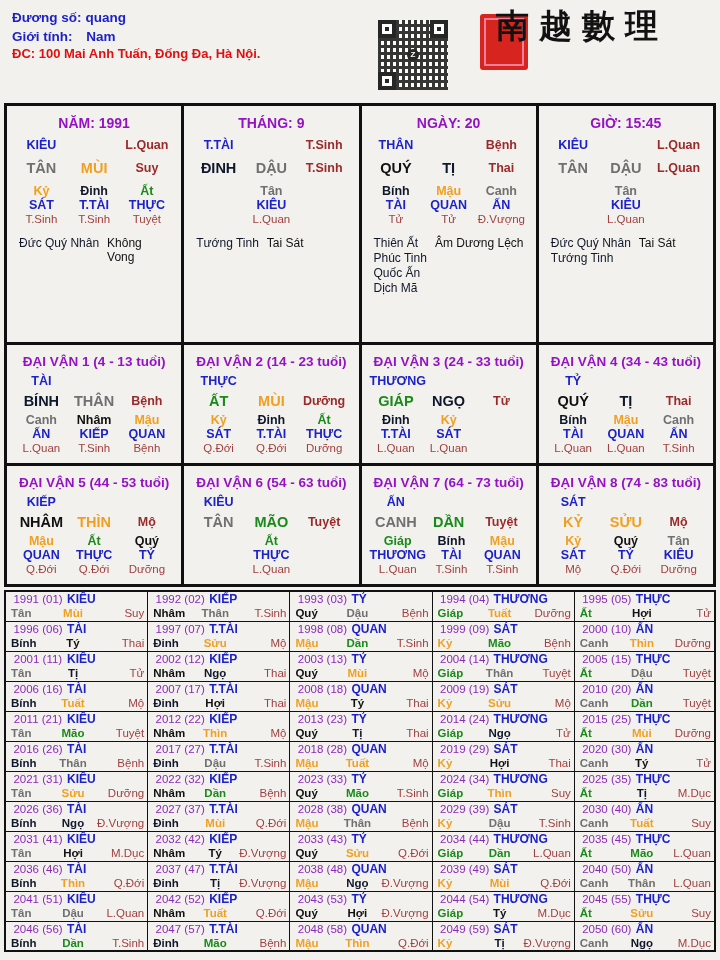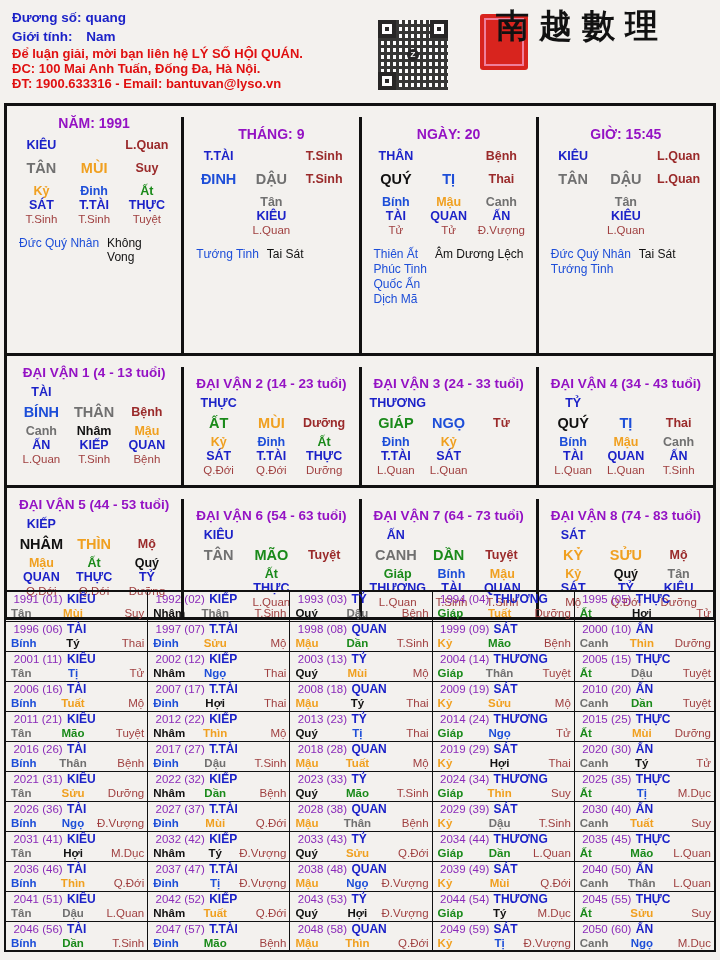--- a/index.html
+++ b/index.html
@@ -37,34 +37,34 @@
   }
 
   
   .grid {
     position: absolute; left: 4px; top: 103px; width: 712px;
     border: 3px solid #111;
   }
   .row { display: flex; justify-content: flex-end; }
   .row + .row { border-top: 3px solid #111; }
   .cell { flex: 1; position: relative; }
-  .cell + .cell { border-left: 3px solid #111; margin-top: 11px; }
+  .cell + .cell { border-left: 3px solid #111; }
   .pillar { height: 236px; }
   .vanh { height: 118px; }
   .title { text-align: center; color: #9412c4; font-weight: bold; font-size: 14px; margin-top: 9px; }
   .vanh .title { font-size: 13.5px; margin-top: 9px; }
   .g3 { display: grid; grid-template-columns: 1fr 1fr 1fr; padding: 0 8px; text-align: center; }
   .b { font-weight: bold; }
   .t13 { font-size: 12.5px; }
   .t15 { font-size: 14.5px; }
   .t11 { font-size: 11.5px; font-weight: normal; }
   .stars { padding: 0 12px; font-size: 12px; margin-top: 10px; display: grid; grid-template-columns: auto 1fr; column-gap: 8px; row-gap: 1px; }
 
   .c-blue { color: #1c22c8; }
-  .c-red { color: #1d4ed8; }
+  .c-red { color: #0f172a; }
   .c-darkred { color: #9a2a2a; }
   .c-gray { color: #707070; }
   .c-orange { color: #f0a020; }
   .c-green { color: #1a8a1a; }
   .c-black { color: #111; }
   .c-brown { color: #a04040; }
 
   
   .years {
     position: absolute; left: 4px; top: 590px; width: 712px;
@@ -84,23 +84,21 @@
 
 <div class="header">
   <div class="hline blue">
     <span>Đương số:</span>
     <span>quang</span>
   </div>
   <div class="hline blue">
     <span>Giới tính:</span><span class="gap"></span>
     <span>Nam</span>
   </div>
-  <div class="hline red">Để luận giải, mời bạn liên hệ LÝ SỐ HỘI QUÁN.</div>
   <div class="hline red">ĐC: 100 Mai Anh Tuấn, Đống Đa, Hà Nội.</div>
-  <div class="hline red">ĐT: 1900.633316 - Email: bantuvan@lyso.vn</div>
 </div>
 
 <div class="qr">
   <div class="finder" style="left:0;top:0"></div>
   <div class="finder" style="right:0;top:0"></div>
   <div class="finder" style="left:0;bottom:0"></div>
   <div class="center">Z</div>
 </div>
 <div class="seal">
     <div class="inner"></div>

